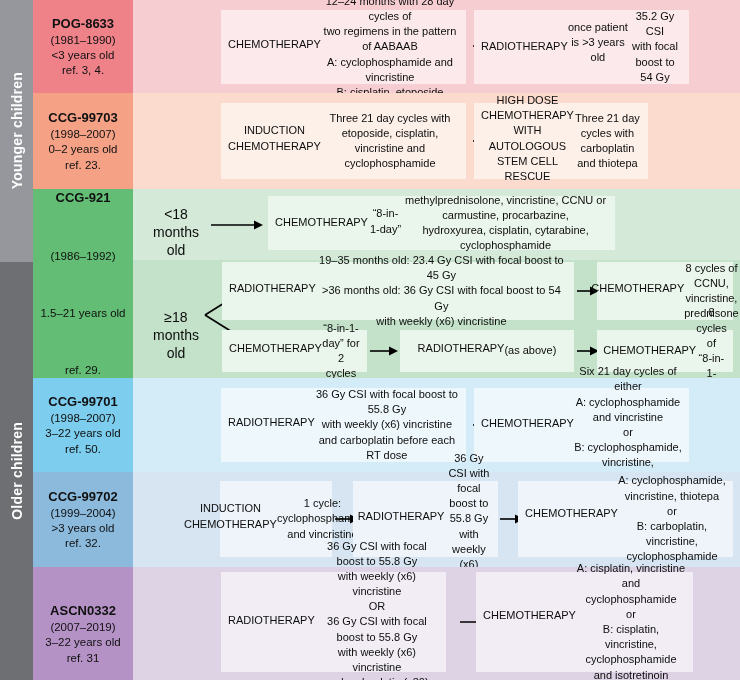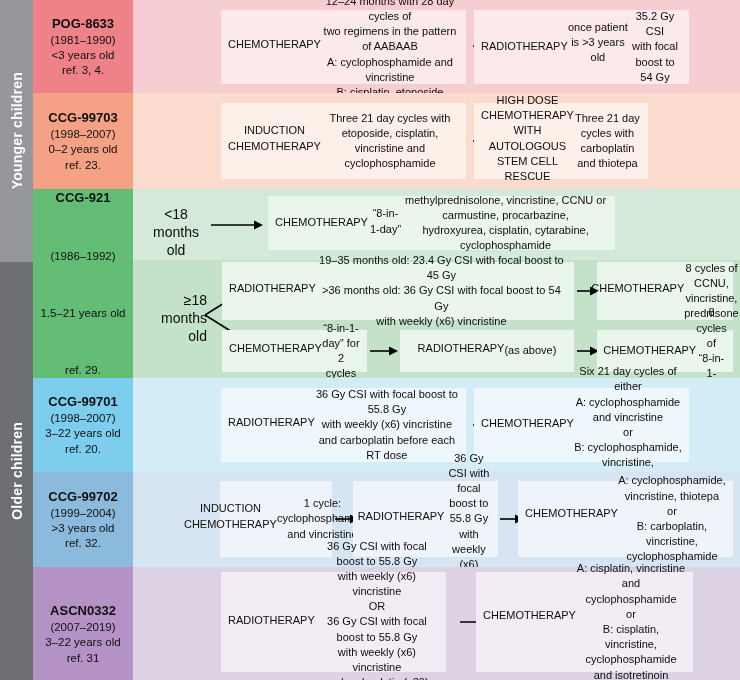--- a/index.html
+++ b/index.html
@@ -129,21 +129,21 @@
         <line x1="0" y1="6" x2="43" y2="6" stroke="#000" stroke-width="1.6"></line>
         <polygon points="43,1.6 52,6 43,10.4" fill="#000"></polygon>
       </svg>
   </div>
   <div class="box tight" style="left:268px;top:196px;width:347px;height:54px;background:#eaf5eb;">
     <div class="hdr2">CHEMOTHERAPY</div>
     <div style="margin-bottom:3px;">“8-in-1-day”</div>
     <div class="body wrap">methylprednisolone, vincristine, CCNU or carmustine, procarbazine,<br>hydroxyurea, cisplatin, cytarabine, cyclophosphamide</div>
   </div>
 
-  <div class="agelabel wrap" style="left:145px;top:291px;width:62px;text-align:right;">≥18<br>months<br>old</div>
+  <div class="agelabel wrap" style="left:145px;top:308px;width:62px;">≥18<br>months<br>old</div>
   <div class="arrow" style="left:205px;top:282px;">
     <svg width="50" height="36" viewBox="0 0 50 36">
         <line x1="0" y1="33" x2="40" y2="8" stroke="#000" stroke-width="1.6"></line>
         <polygon points="40.5,14 48,4 36.5,6.5" fill="#000"></polygon>
       </svg>
   </div>
   <div class="arrow" style="left:205px;top:312px;">
     <svg width="50" height="36" viewBox="0 0 50 36">
         <line x1="0" y1="3" x2="40" y2="28" stroke="#000" stroke-width="1.6"></line>
         <polygon points="40.5,22 48,32 36.5,29.5" fill="#000"></polygon>
@@ -188,21 +188,21 @@
   <div class="box nogap" style="left:597px;top:330px;width:136px;height:42px;background:#eaf5eb;">
     <div class="hdr2">CHEMOTHERAPY</div>
     <div class="body wrap">8 cycles of<br>“8-in-1-day”</div>
   </div>
 
   <div class="band" style="top:378px;height:94px;background:#d3ecf7;"></div>
   <div class="studycell" style="top:378px;height:94px;background:#7ccdee;">
     <div class="sname">CCG-99701</div>
     <div>(1998–2007)</div>
     <div>3–22 years old</div>
-    <div>ref. 20.</div>
+    <div>ref. 50.</div>
   </div>
   <div class="box" style="left:221px;top:388px;width:245px;height:74px;background:#edf7fc;">
     <div class="hdr">RADIOTHERAPY</div>
     <div class="body wrap">36 Gy CSI with focal boost to 55.8 Gy<br>with weekly (x6) vincristine<br>and carboplatin before each RT dose</div>
   </div>
   <div class="arrow" style="left:473px;top:419px;">
     <svg width="42" height="12" viewBox="0 0 42 12">
         <line x1="0" y1="6" x2="33" y2="6" stroke="#000" stroke-width="1.6"></line>
         <polygon points="33,1.6 42,6 33,10.4" fill="#000"></polygon>
       </svg>

